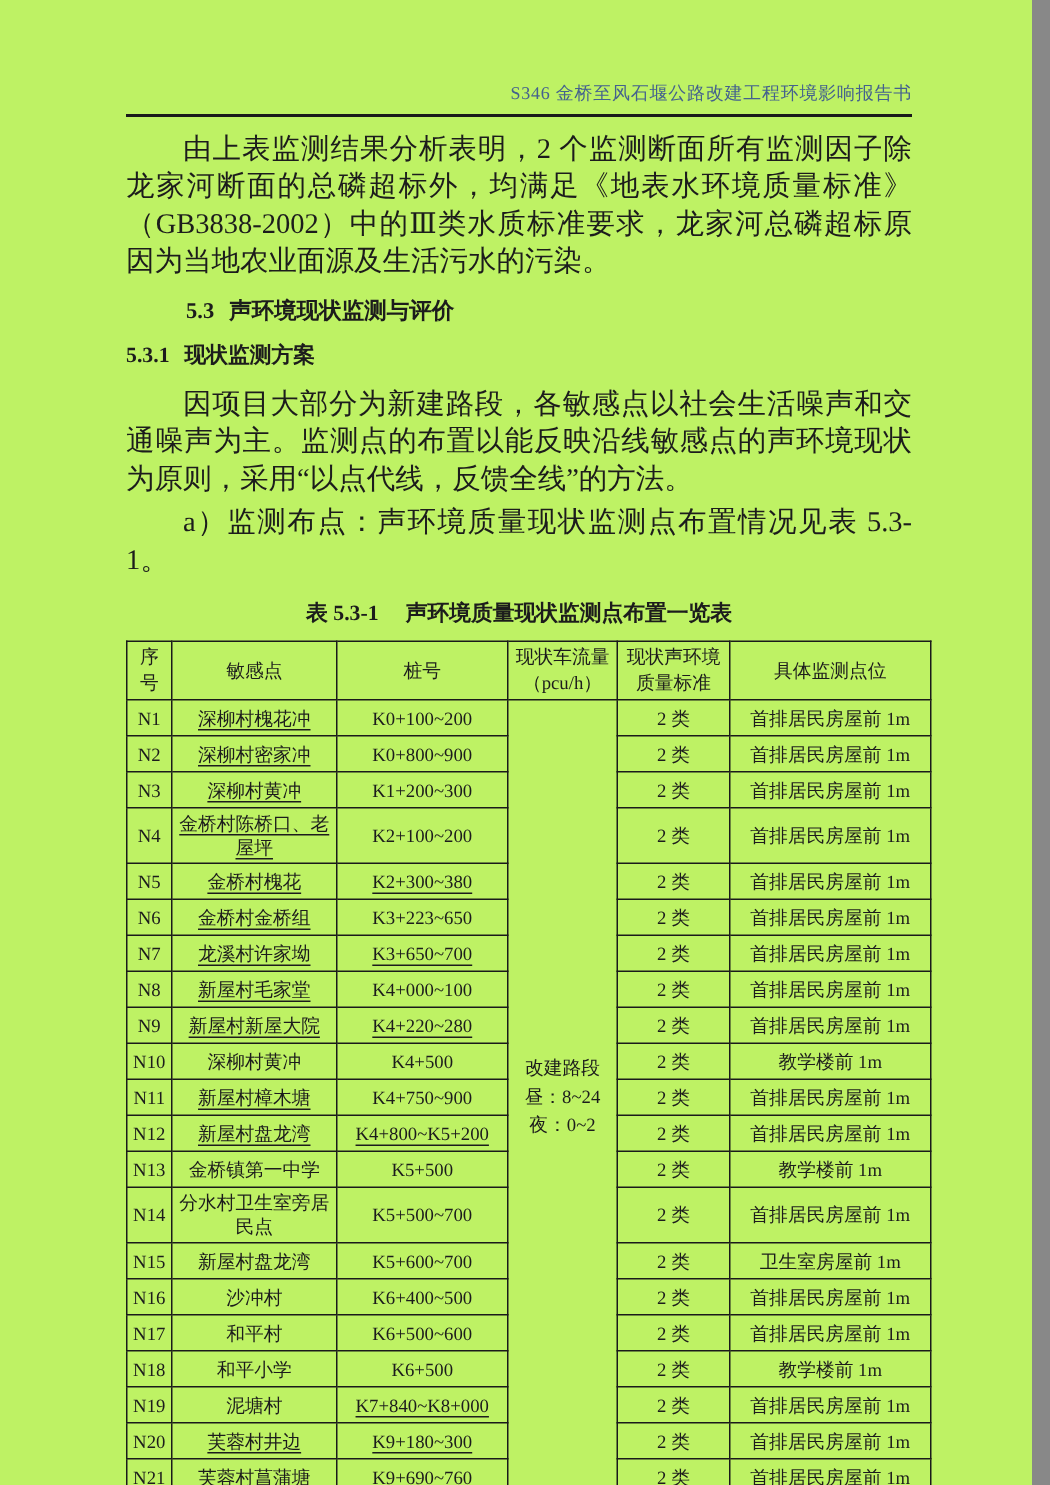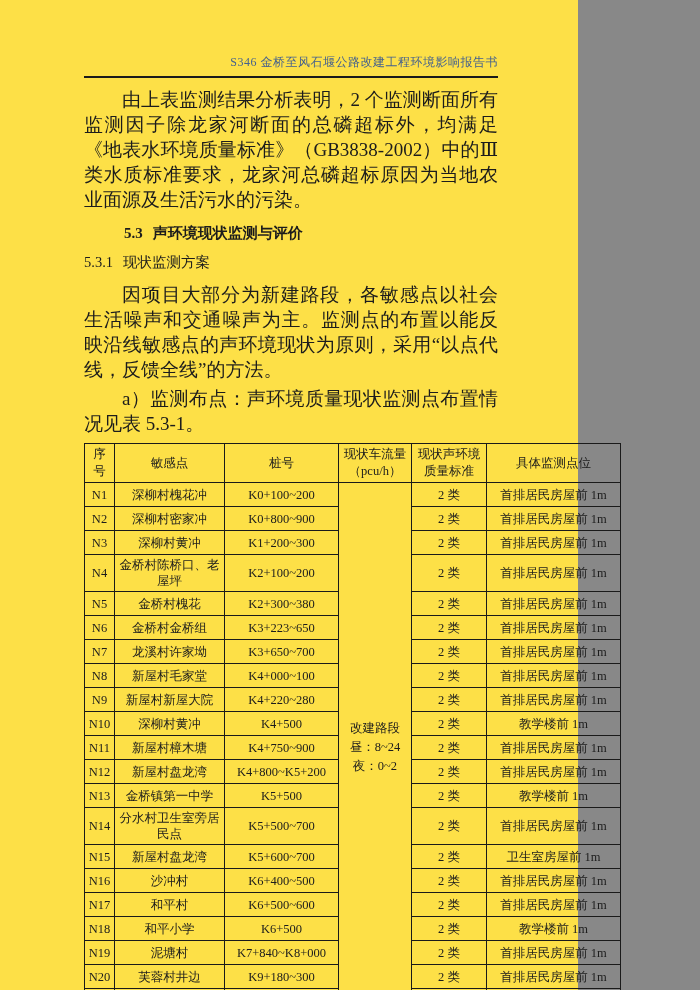--- a/index.html
+++ b/index.html
@@ -1,20 +1,20 @@
 <!DOCTYPE html>
 <html><head>
 <meta charset="utf-8">
 <style>
   * { margin: 0; padding: 0; box-sizing: border-box; }
   html, body { background: #888; }
   body { width: 700px; height: 990px; }
   .page {
-    width: 578px; height: 990px;
-    background: #fde047;
+    width: 688px; height: 990px;
+    background: #bef264;
     font-family: "Liberation Serif", "DejaVu Serif", serif;
     color: #1c1c1c;
     padding: 54px 80px 0 84px;
     position: relative;
   }
   
   .doc-header {
     text-align: right;
     font-size: 12px;
     color: #44618e;
@@ -32,21 +32,21 @@
   }
   .heading2 {
     font-size: 15px;
     font-weight: bold;
     margin-top: 10px;
     line-height: 22px;
     margin-left: 40px;
   }
   .heading3 {
     font-size: 14.5px;
-    font-weight: normal;
+    font-weight: bold;
     margin-top: 7px;
     line-height: 22px;
   }
   .heading2 .h-num, .heading3 .h-num { margin-right: 10px; }
   .single-line { text-indent: 2em; margin-top: 4px; }
   
   .table-caption {
     display: flex;
     justify-content: center;
     gap: 18px;
@@ -69,21 +69,21 @@
     text-align: center;
     vertical-align: middle;
     padding: 2px 3px;
     line-height: 16px;
     overflow: hidden;
   }
   table.monitor th { height: 38px; line-height: 17px; }
   table.monitor td { height: 24px; }
   td.traffic-cell { vertical-align: middle; }
   td.traffic-cell div { line-height: 19px; text-align: center; }
-  .u { text-underline-offset: 3px; text-decoration-thickness: 1px; }
+  .u { text-decoration: underline; text-underline-offset: 3px; text-decoration-thickness: 1px; }
   
   .page-number {
     text-align: left;
     font-size: 12.5px;
     margin-top: 14px;
   }
 </style>
 </head>
 <body>
 
@@ -100,20 +100,24 @@
   </div>
 
   <div class="heading3">
     <span class="h-num">5.3.1</span><span>现状监测方案</span>
   </div>
 
   <p class="para">因项目大部分为新建路段，各敏感点以社会生活噪声和交通噪声为主。监测点的布置以能反映沿线敏感点的声环境现状为原则，采用“以点代线，反馈全线”的方法。</p>
 
   <p class="para single-line">a）监测布点：声环境质量现状监测点布置情况见表 5.3-1。</p>
 
+  <div class="table-caption">
+    <span>表 5.3-1</span>
+    <span>声环境质量现状监测点布置一览表</span>
+  </div>
 
   <table class="monitor">
     <colgroup>
       <col style="width:30px">
         <col style="width:110px">
         <col style="width:114px">
       <col style="width:73px">
         <col style="width:75px">
         <col style="width:134px">
     </colgroup>

